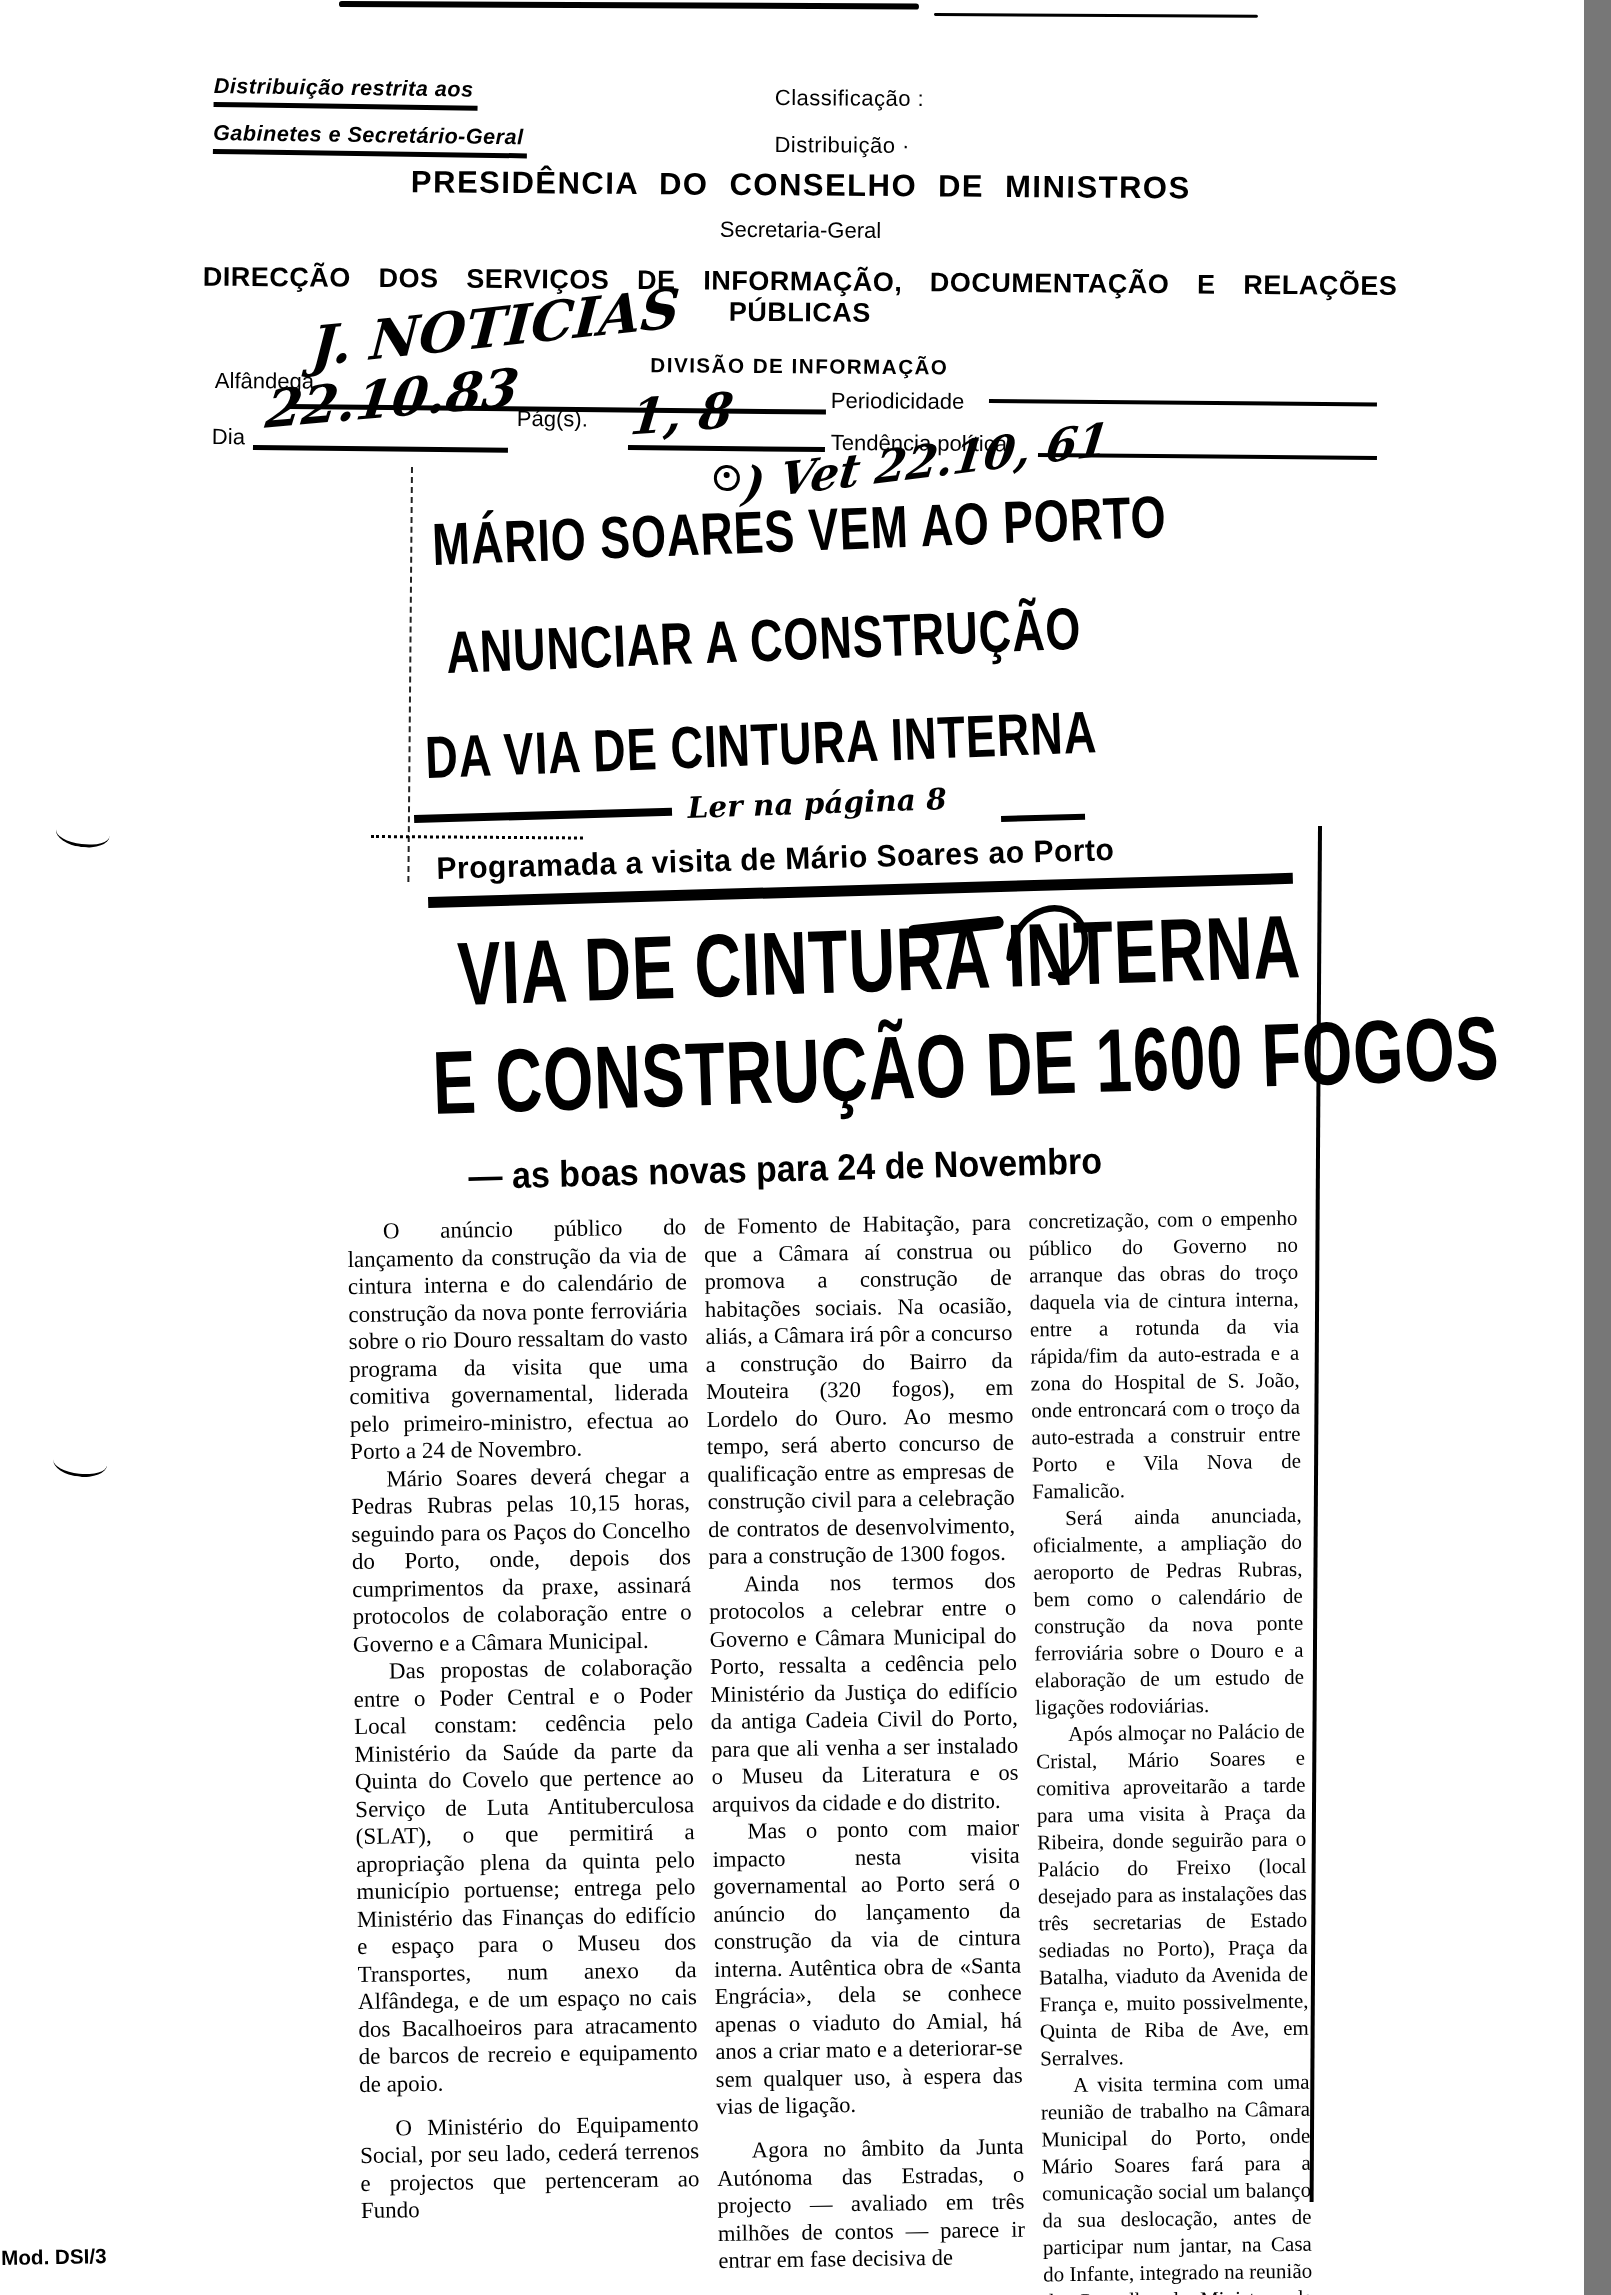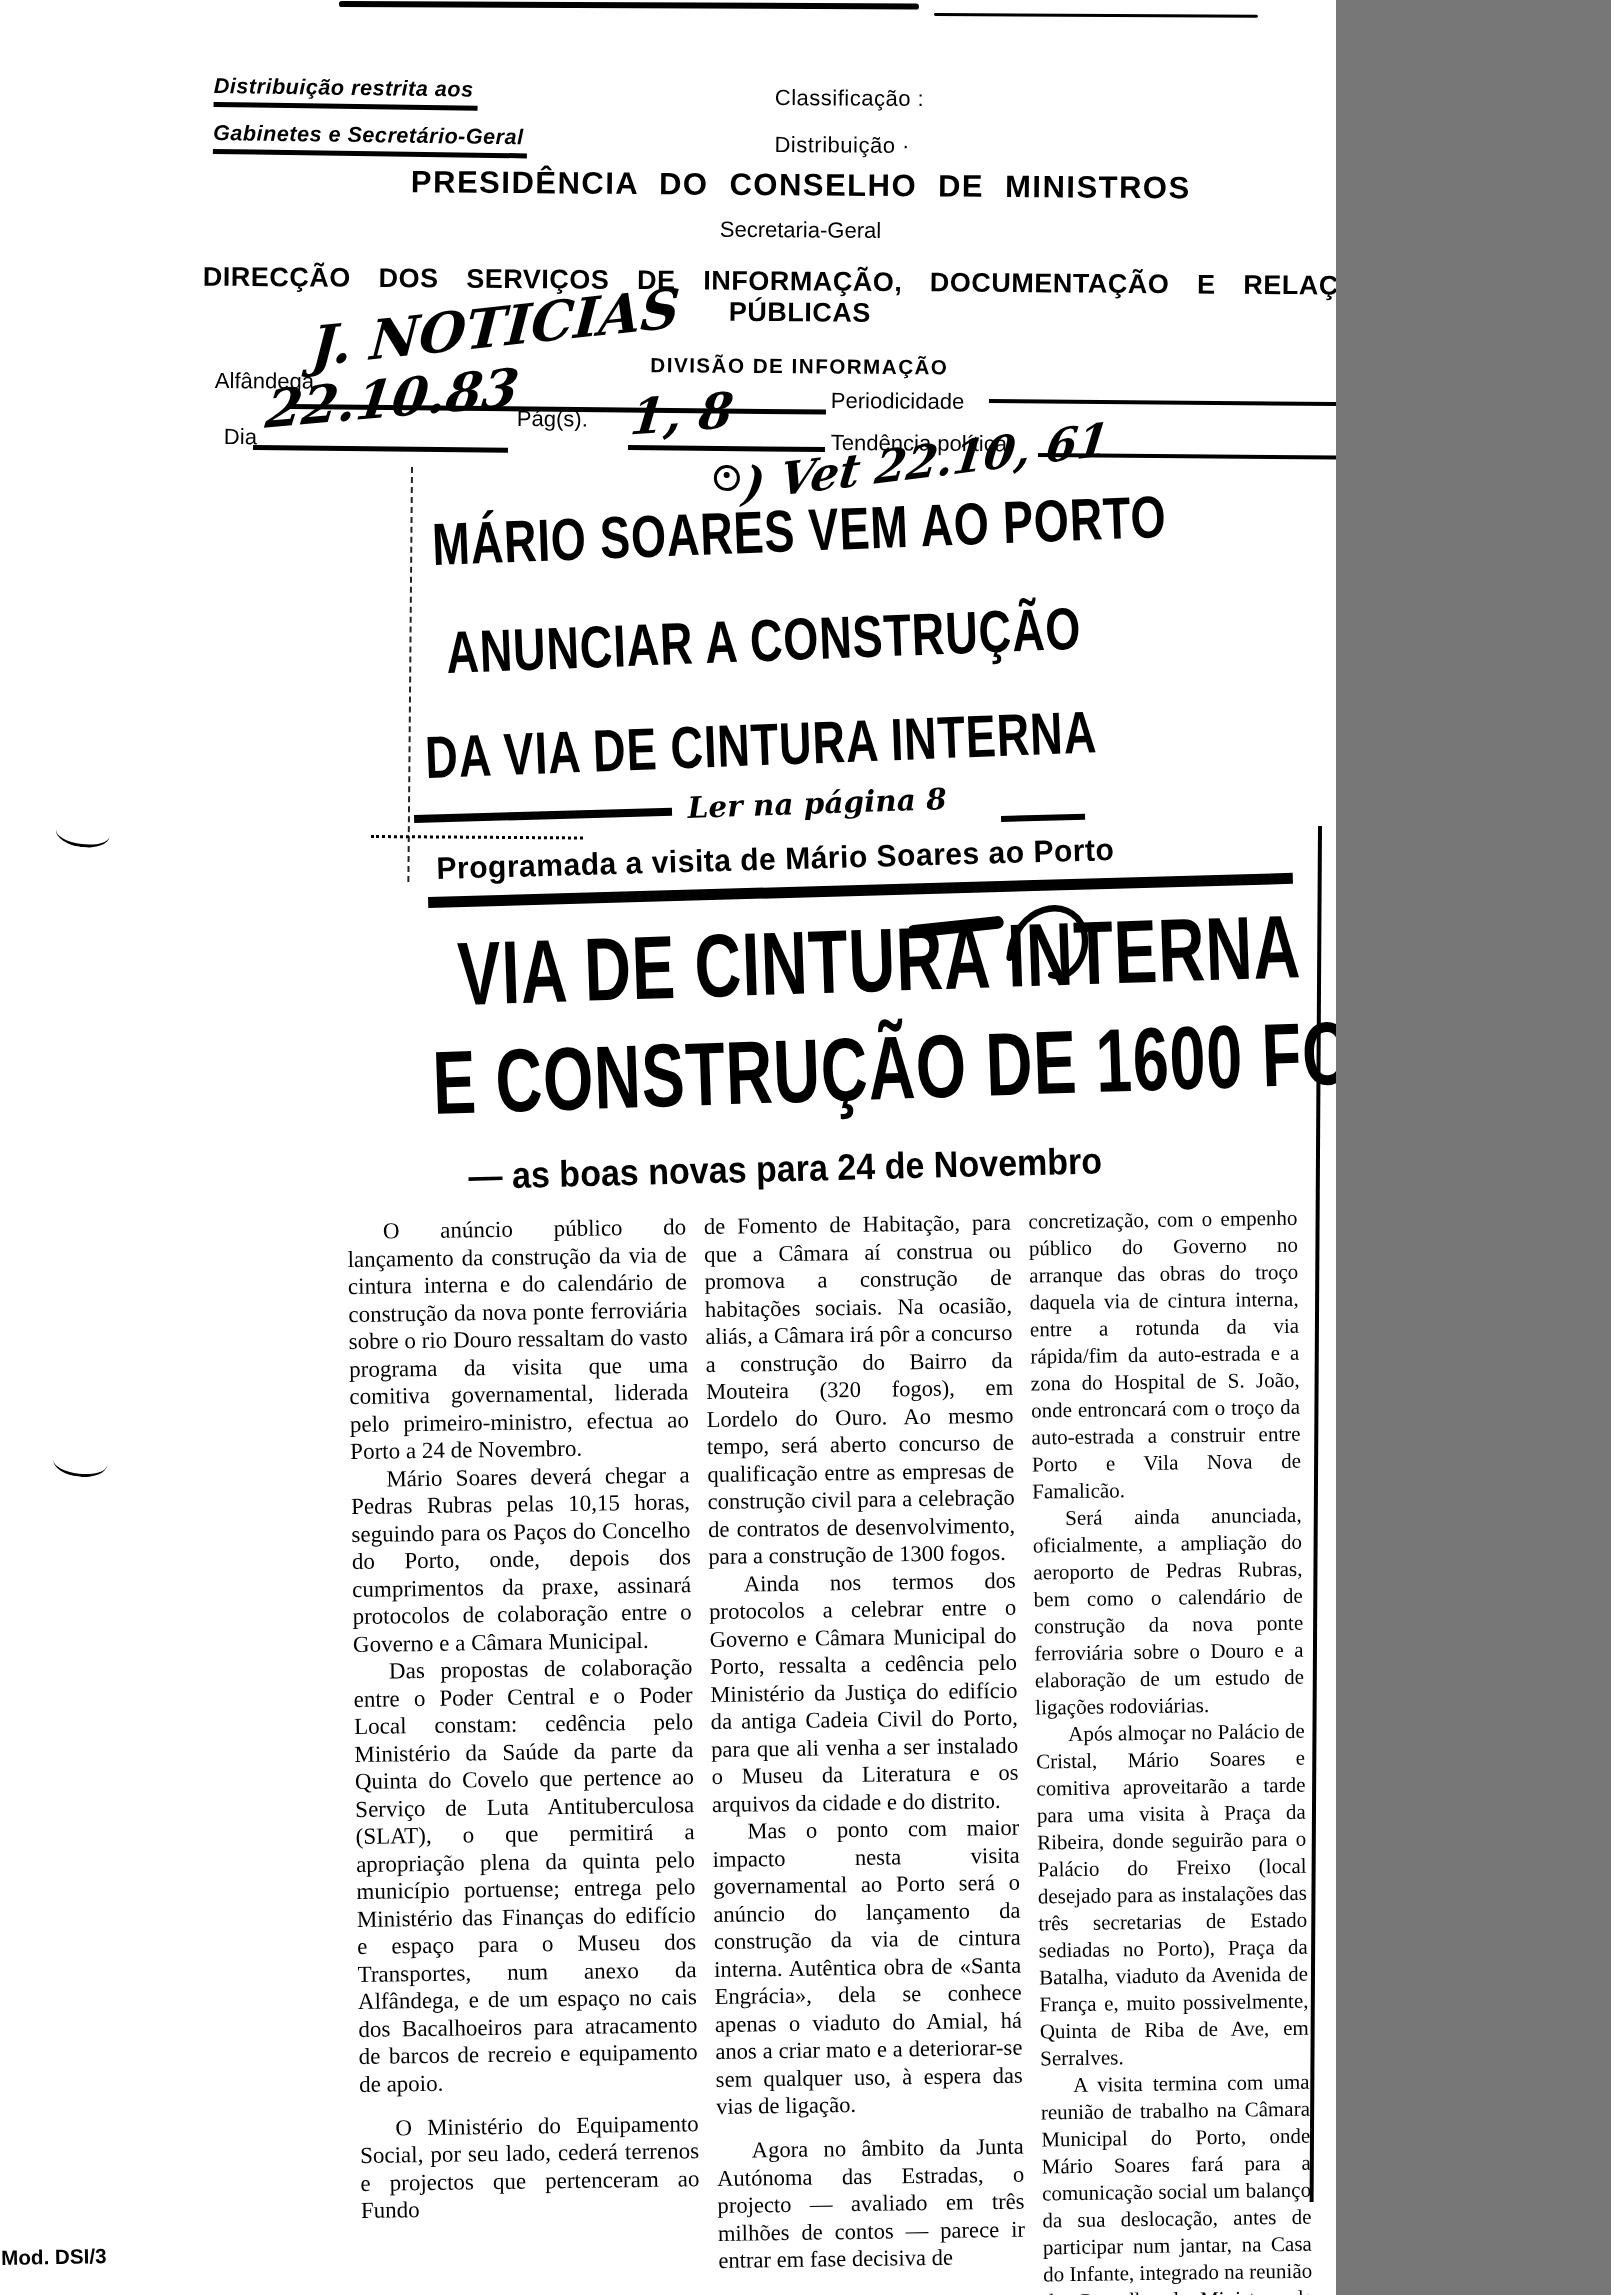--- a/index.html
+++ b/index.html
@@ -1,18 +1,18 @@
 <!DOCTYPE html>
 <html style="font-size:7.9px"><head>
 <meta charset="utf-8">
 <style>
   html,body{margin:0;padding:0;background:#777;}
   .page{
-    position:relative;width:1316px;height:2295px;background:#ffffff;
-    overflow:hidden;color:#000;font-family:"Liberation Serif",serif;padding-left:20px;
+    position:relative;width:1584px;height:2295px;background:#ffffff;
+    overflow:hidden;color:#000;font-family:"Liberation Serif",serif;
   }
   .abs{position:absolute;transform-origin:top left;}
   
   .scan-edge{height:6.4px;background:#000;border-radius:2.9px;}
   .scan-edge2{height:3.4px;background:#000;border-radius:2px;}
   
   .restricted{font-family:"Liberation Sans",sans-serif;font-style:italic;font-weight:bold;
     font-size:21.6px;letter-spacing:0.5px;}
   .restricted .ln{display:inline-block;border-bottom:5.4px solid #000;padding:0 3.9px 2.9px 0;margin-bottom:12.8px;}
   
@@ -73,21 +73,21 @@
     <div class="t3">DIRECÇÃO DOS SERVIÇOS DE INFORMAÇÃO, DOCUMENTAÇÃO E RELAÇÕES PÚBLICAS</div>
     <div class="t4">DIVISÃO DE INFORMAÇÃO</div>
   </div>
 
   <div class="abs flabel" style="left:215px;top:368px;transform:rotate(0.4deg);">Alfândega</div>
   <div class="abs hand" style="left:314px;top:314px;font-size:54px;transform:rotate(-6deg) skewX(-10deg);">J. NOTICIAS</div>
   <div class="abs rule" style="left:290px;top:404px;width:536px;height:5.4px;transform:rotate(0.6deg);"></div>
   <div class="abs flabel" style="left:831px;top:388px;transform:rotate(0.4deg);">Periodicidade</div>
   <div class="abs rule" style="left:989px;top:399px;width:388px;height:3.9px;transform:rotate(0.5deg);"></div>
 
-  <div class="abs flabel" style="left:224px;top:424px;transform:rotate(0.4deg);text-align:right;">Dia</div>
+  <div class="abs flabel" style="left:212px;top:424px;transform:rotate(0.4deg);text-align:right;">Dia</div>
   <div class="abs hand" style="left:270px;top:378px;font-size:52px;transform:rotate(-5deg) skewX(-12deg);">22.10.83</div>
   <div class="abs rule" style="left:253px;top:445px;width:255px;height:4.9px;transform:rotate(0.6deg);"></div>
   <div class="abs flabel" style="left:517px;top:406px;transform:rotate(0.4deg);">Pág(s).</div>
   <div class="abs hand" style="left:634px;top:388px;font-size:49px;transform:rotate(-4deg) skewX(-10deg);">1, 8</div>
   <div class="abs rule" style="left:628px;top:445px;width:197px;height:4.9px;transform:rotate(0.6deg);"></div>
   <div class="abs flabel" style="left:831px;top:430px;transform:rotate(0.4deg);">Tendência política</div>
   <div class="abs rule" style="left:1038px;top:453px;width:339px;height:4.4px;transform:rotate(0.5deg);"></div>
 
   <div class="abs dashv" style="left:411px;top:467px;height:415px;transform:rotate(0.5deg);"></div>
 

